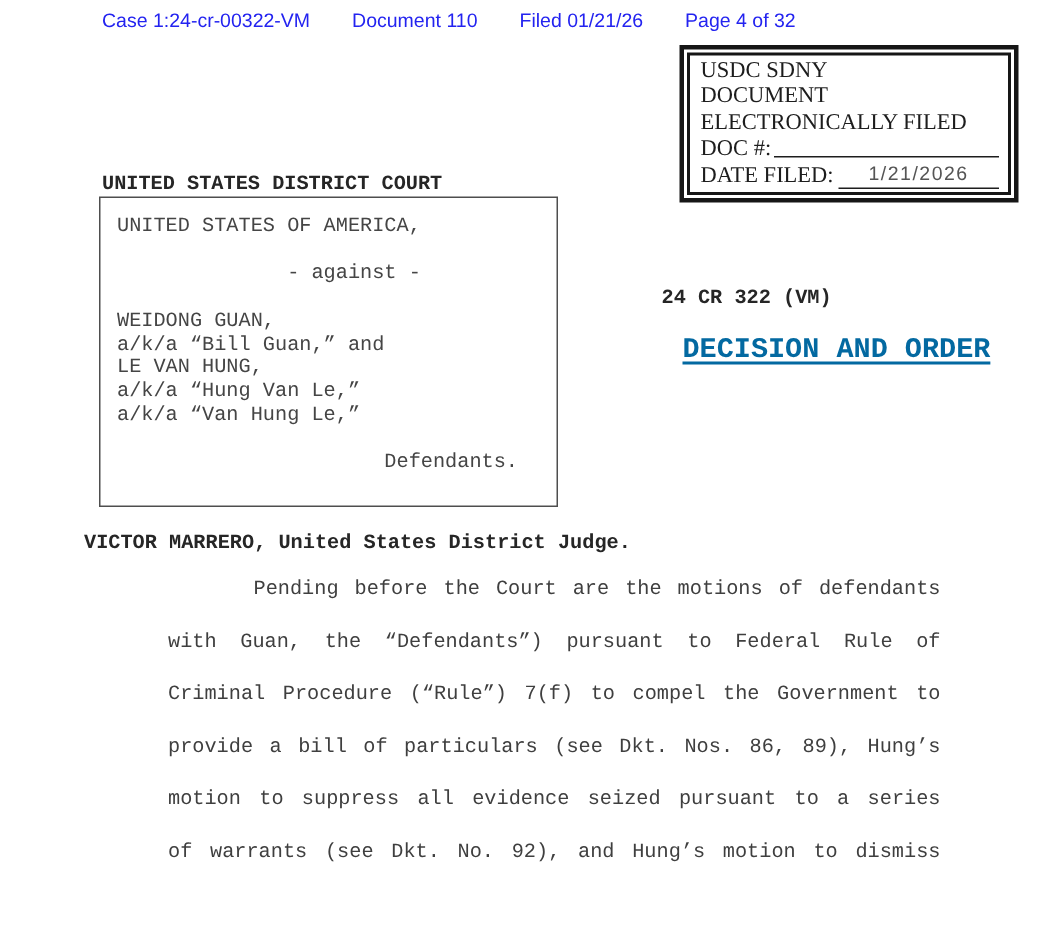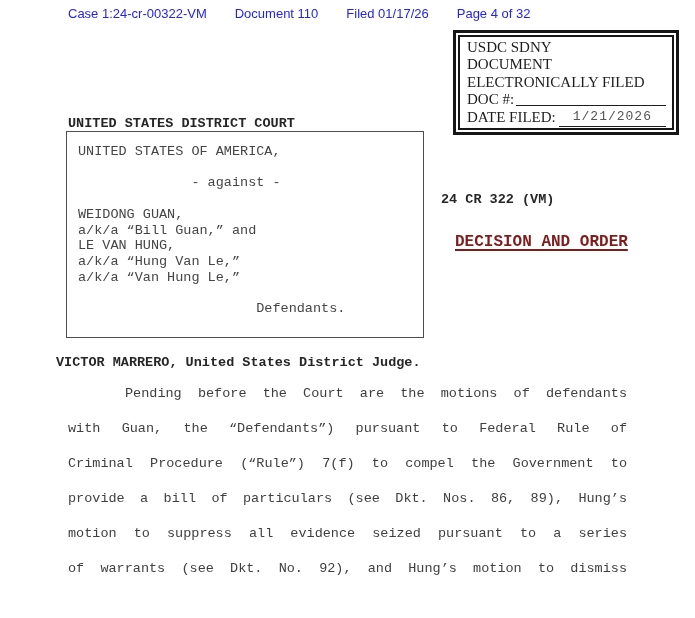--- a/index.html
+++ b/index.html
@@ -22,87 +22,88 @@
     position:absolute; left:453px; top:30px; width:226px; height:105px;
     box-sizing:border-box; border:3.5px solid #161616; padding:2px;
     background:#ffffff;
   }
   .stamp-inner {
     box-sizing:border-box; height:100%;
     border:2px solid #161616;
     padding:2px 6px 2px 7px;
     font-family:"Liberation Serif","DejaVu Serif",serif;
     font-size:15px; line-height:17.4px; color:#1d1d1d;
-    display:flex; flex-direction:column; justify-content:flex-start;
+    display:flex; flex-direction:column; justify-content:center;
   }
   .stamp-row { display:flex; align-items:flex-end; }
   .fill-line { flex:1; border-bottom:1.5px solid #1d1d1d; margin:0 0 3px 2px; height:10px; }
   .date-cell {
     flex:1; border-bottom:1.5px solid #1d1d1d; margin-left:3px;
-    font-family:Liberation Mono, monospace;
+    font-family:Liberation Sans, sans-serif;
     font-size:13px; line-height:15px; letter-spacing:1px; color:#555555;
     text-align:center; padding-bottom:2px;
   }
 
   
   .court-heading {
     position:absolute; left:68px; top:83px;
     font-weight:bold; font-size:13.5px; line-height:16.5px; color:#262626;
     white-space:pre;
   }
 
   
   .caption-box {
-    position:absolute; left:66px; top:131px; width:358px; height:207px;
+    position:absolute; left:66px; top:131px; width:306px; height:207px;
     box-sizing:border-box; border:1.5px solid #4e4e4e; background:#ffffff;
   }
   .caption-text {
     white-space:pre; font-size:13.5px; line-height:15.7px;
     color:#454545; padding:12px 0 0 11px;
   }
 
   
   .docket-number {
     position:absolute; left:441px; top:192px;
     font-weight:bold; font-size:13.5px; color:#262626; white-space:nowrap;
   }
   .order-title {
-    position:absolute; left:455px; top:233px;
-    font-weight:bold; font-size:16px; color:#7f1d1d; white-space:nowrap;
+    position:absolute; left:455px; top:222px;
+    font-weight:bold; font-size:19px; color:#0369a1; white-space:nowrap;
     text-decoration:underline; text-underline-offset:3px; text-decoration-thickness:1.5px;
   }
 
   
   .judge-line {
     position:absolute; left:56px; top:355px;
     font-weight:bold; font-size:13.5px; color:#262626; white-space:nowrap;
   }
 
   
   .opinion {
     position:absolute; left:68px; top:376px; width:559px;
     font-size:13.5px; color:#3f3f3f;
   }
   .body-line {
     height:35px; line-height:35px;
     text-align:justify; text-align-last:justify;
     overflow:hidden;
+    margin-left:44px;
   }
   .body-line.indent { padding-left:57px; }
   .useg { text-underline-offset:3.5px; text-decoration-thickness:1px; }
 </style>
 </head>
 <body>
 
 <div class="page">
 
   <div class="case-header">
     <span>Case 1:24-cr-00322-VM</span>
     <span>Document 110</span>
-    <span>Filed 01/17/26</span>
+    <span>Filed 01/21/26</span>
     <span>Page 4 of 32</span>
   </div>
 
   <div class="stamp">
     <div class="stamp-inner">
       <div>USDC SDNY</div>
       <div>DOCUMENT</div>
       <div>ELECTRONICALLY FILED</div>
       <div class="stamp-row">
         <span>DOC #:</span>

